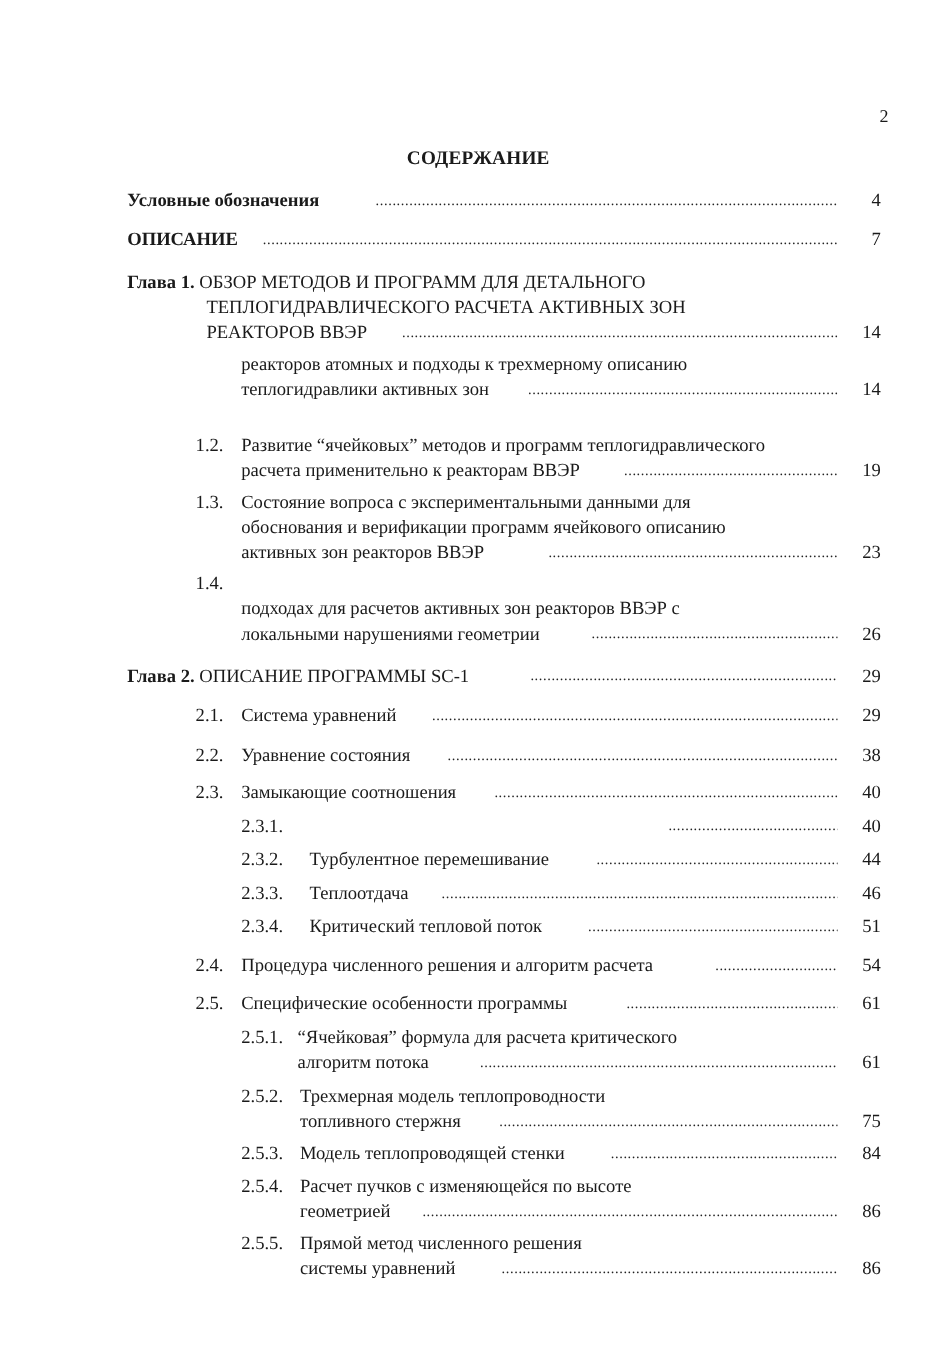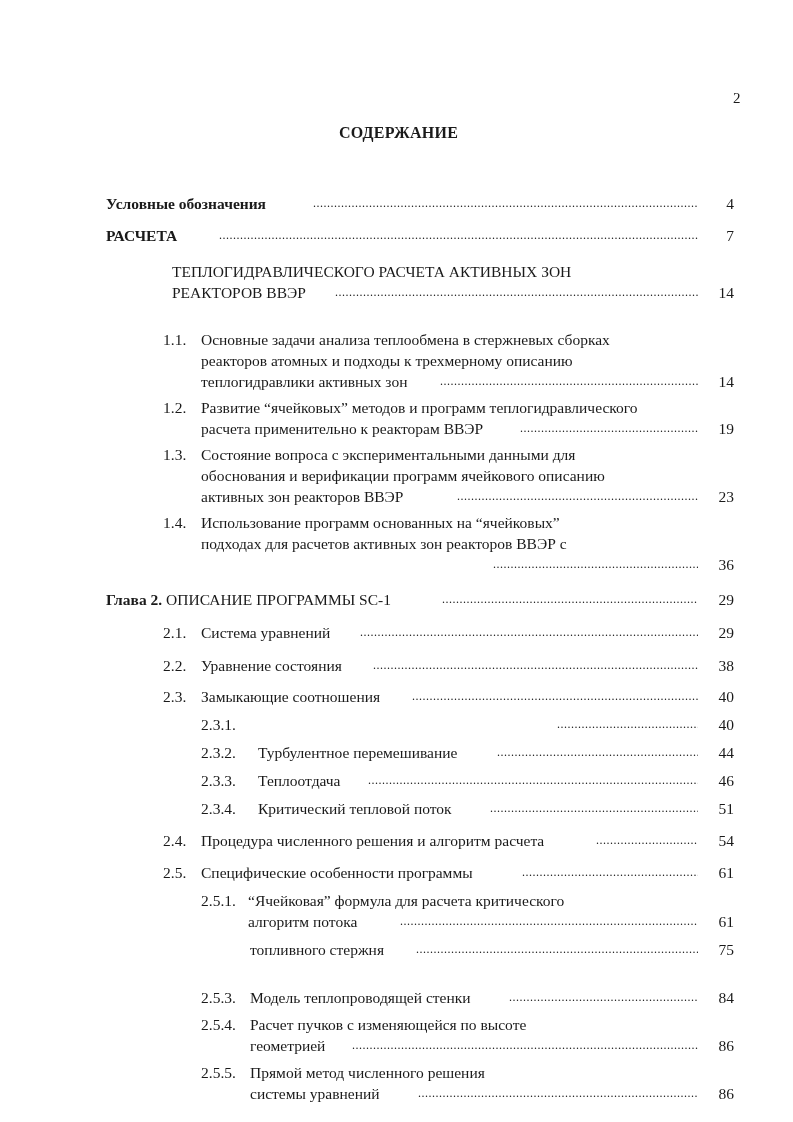--- a/index.html
+++ b/index.html
@@ -33,21 +33,20 @@
       letter-spacing: 0.2px;
       padding-left: 0;
     }
     .toc-title span { position: relative; left: 2px; }
 
     .entry {
       position: absolute;
       left: 0;
       width: 790px;
       line-height: 21px;
-      margin-top: 36px;
     }
     .row {
       position: relative;
       height: 21px;
       white-space: nowrap;
     }
     .num {
       position: absolute;
       top: 0;
     }
@@ -84,43 +83,45 @@
 <div class="entry" style="top:157px;">
   <div class="row">
     <span class="text bold" style="left:106px;">Условные обозначения</span>
     <span class="dots" style="left:313px;width:385px;">....................................................................................................................................</span>
     <span class="page">4</span>
   </div>
 </div>
 
 <div class="entry" style="top:189px;">
   <div class="row">
-    <span class="text bold" style="left:106px;">РАСЧЕТА</span>
+    <span class="text bold" style="left:106px;">ОПИСАНИЕ</span>
     <span class="dots" style="left:219px;width:479px;">......................................................................................................................................................................</span>
     <span class="page">7</span>
   </div>
 </div>
 
 <div class="entry" style="top:225px;">
+  <div class="row">
+    <span class="text" style="left:106px;">
+      <span class="ch-prefix">Глава 1.</span>
+      <span>ОБЗОР МЕТОДОВ И ПРОГРАММ ДЛЯ ДЕТАЛЬНОГО</span>
+    </span>
+  </div>
   <div class="row">
     <span class="text" style="left:172px;">ТЕПЛОГИДРАВЛИЧЕСКОГО РАСЧЕТА АКТИВНЫХ ЗОН</span>
   </div>
   <div class="row">
     <span class="text" style="left:172px;">РЕАКТОРОВ ВВЭР</span>
     <span class="dots" style="left:335px;width:363px;">............................................................................................................................</span>
     <span class="page">14</span>
   </div>
 </div>
 
 <div class="entry" style="top:293px;">
   <div class="row">
-    <span class="num" style="left:163px;">1.1.</span>
-    <span class="text" style="left:201px;">Основные задачи анализа теплообмена в стержневых сборках</span>
-  </div>
-  <div class="row">
     <span class="text" style="left:201px;">реакторов атомных и подходы к трехмерному описанию</span>
   </div>
   <div class="row">
     <span class="text" style="left:201px;">теплогидравлики активных зон</span>
     <span class="dots" style="left:440px;width:258px;">...........................................................................................</span>
     <span class="page">14</span>
   </div>
 </div>
 
 <div class="entry" style="top:361px;">
@@ -146,28 +147,28 @@
   <div class="row">
     <span class="text" style="left:201px;">активных зон реакторов ВВЭР</span>
     <span class="dots" style="left:457px;width:241px;">....................................................................................</span>
     <span class="page">23</span>
   </div>
 </div>
 
 <div class="entry" style="top:476px;">
   <div class="row">
     <span class="num" style="left:163px;">1.4.</span>
-    <span class="text" style="left:201px;">Использование программ основанных на “ячейковых”</span>
   </div>
   <div class="row">
     <span class="text" style="left:201px;">подходах для расчетов активных зон реакторов ВВЭР с</span>
   </div>
   <div class="row">
+    <span class="text" style="left:201px;">локальными нарушениями геометрии</span>
     <span class="dots" style="left:493px;width:205px;">......................................................................</span>
-    <span class="page">36</span>
+    <span class="page">26</span>
   </div>
 </div>
 
 <div class="entry" style="top:553px;">
   <div class="row">
     <span class="text" style="left:106px;">
       <span class="ch-prefix">Глава 2.</span>
       <span>ОПИСАНИЕ ПРОГРАММЫ SC-1</span>
     </span>
     <span class="dots" style="left:442px;width:256px;">.........................................................................................</span>
@@ -262,20 +263,24 @@
   </div>
   <div class="row">
     <span class="text" style="left:248px;">алгоритм потока</span>
     <span class="dots" style="left:400px;width:298px;">.........................................................................................................</span>
     <span class="page">61</span>
   </div>
 </div>
 
 <div class="entry" style="top:903px;">
   <div class="row">
+    <span class="num" style="left:201px;">2.5.2.</span>
+    <span class="text" style="left:250px;">Трехмерная модель теплопроводности</span>
+  </div>
+  <div class="row">
     <span class="text" style="left:250px;">топливного стержня</span>
     <span class="dots" style="left:416px;width:282px;">...................................................................................................</span>
     <span class="page">75</span>
   </div>
 </div>
 
 <div class="entry" style="top:951px;">
   <div class="row">
     <span class="num" style="left:201px;">2.5.3.</span>
     <span class="text" style="left:250px;">Модель теплопроводящей стенки</span>

